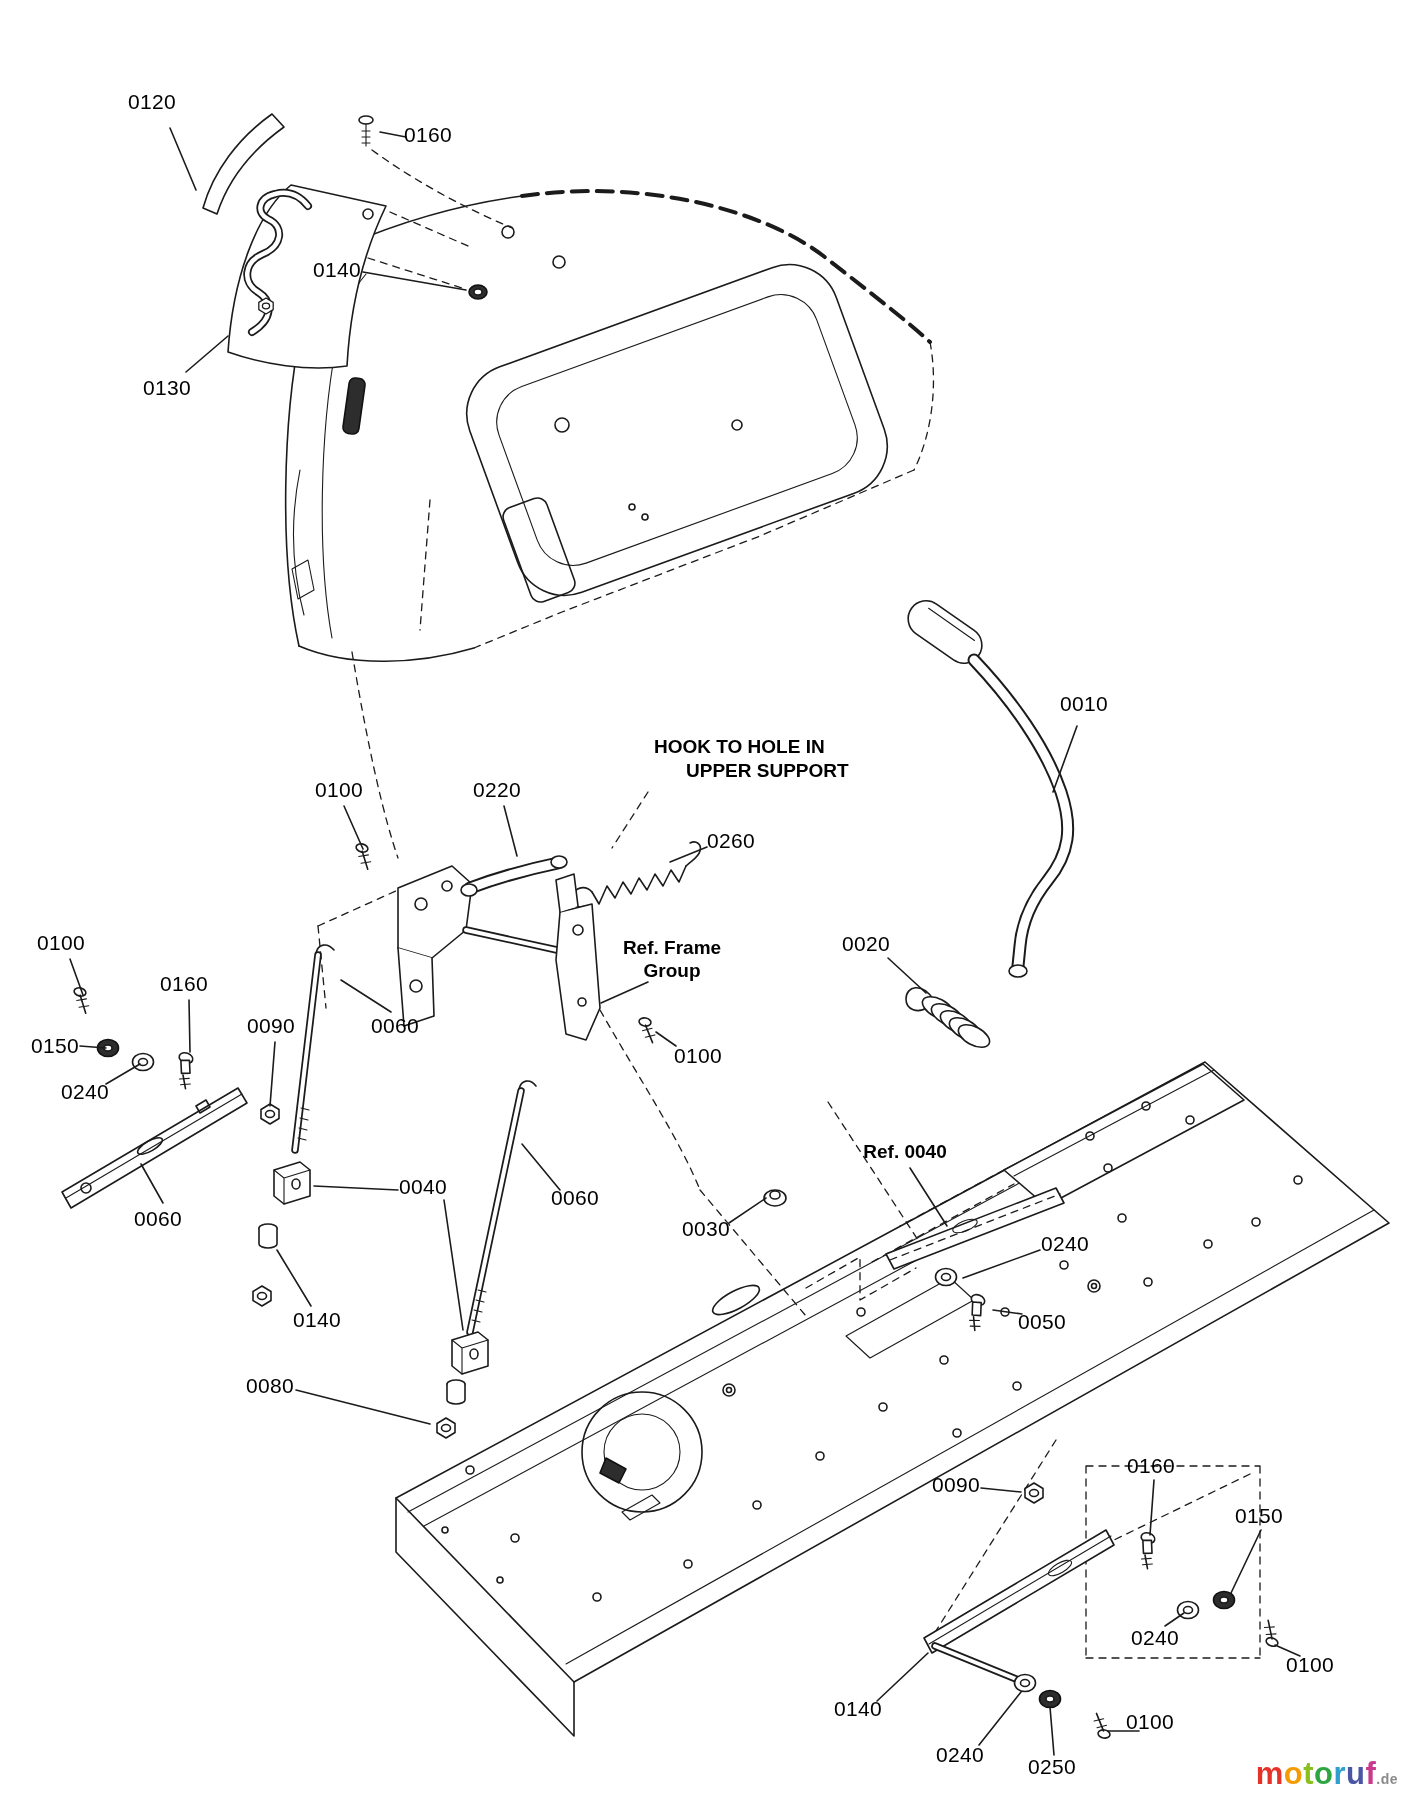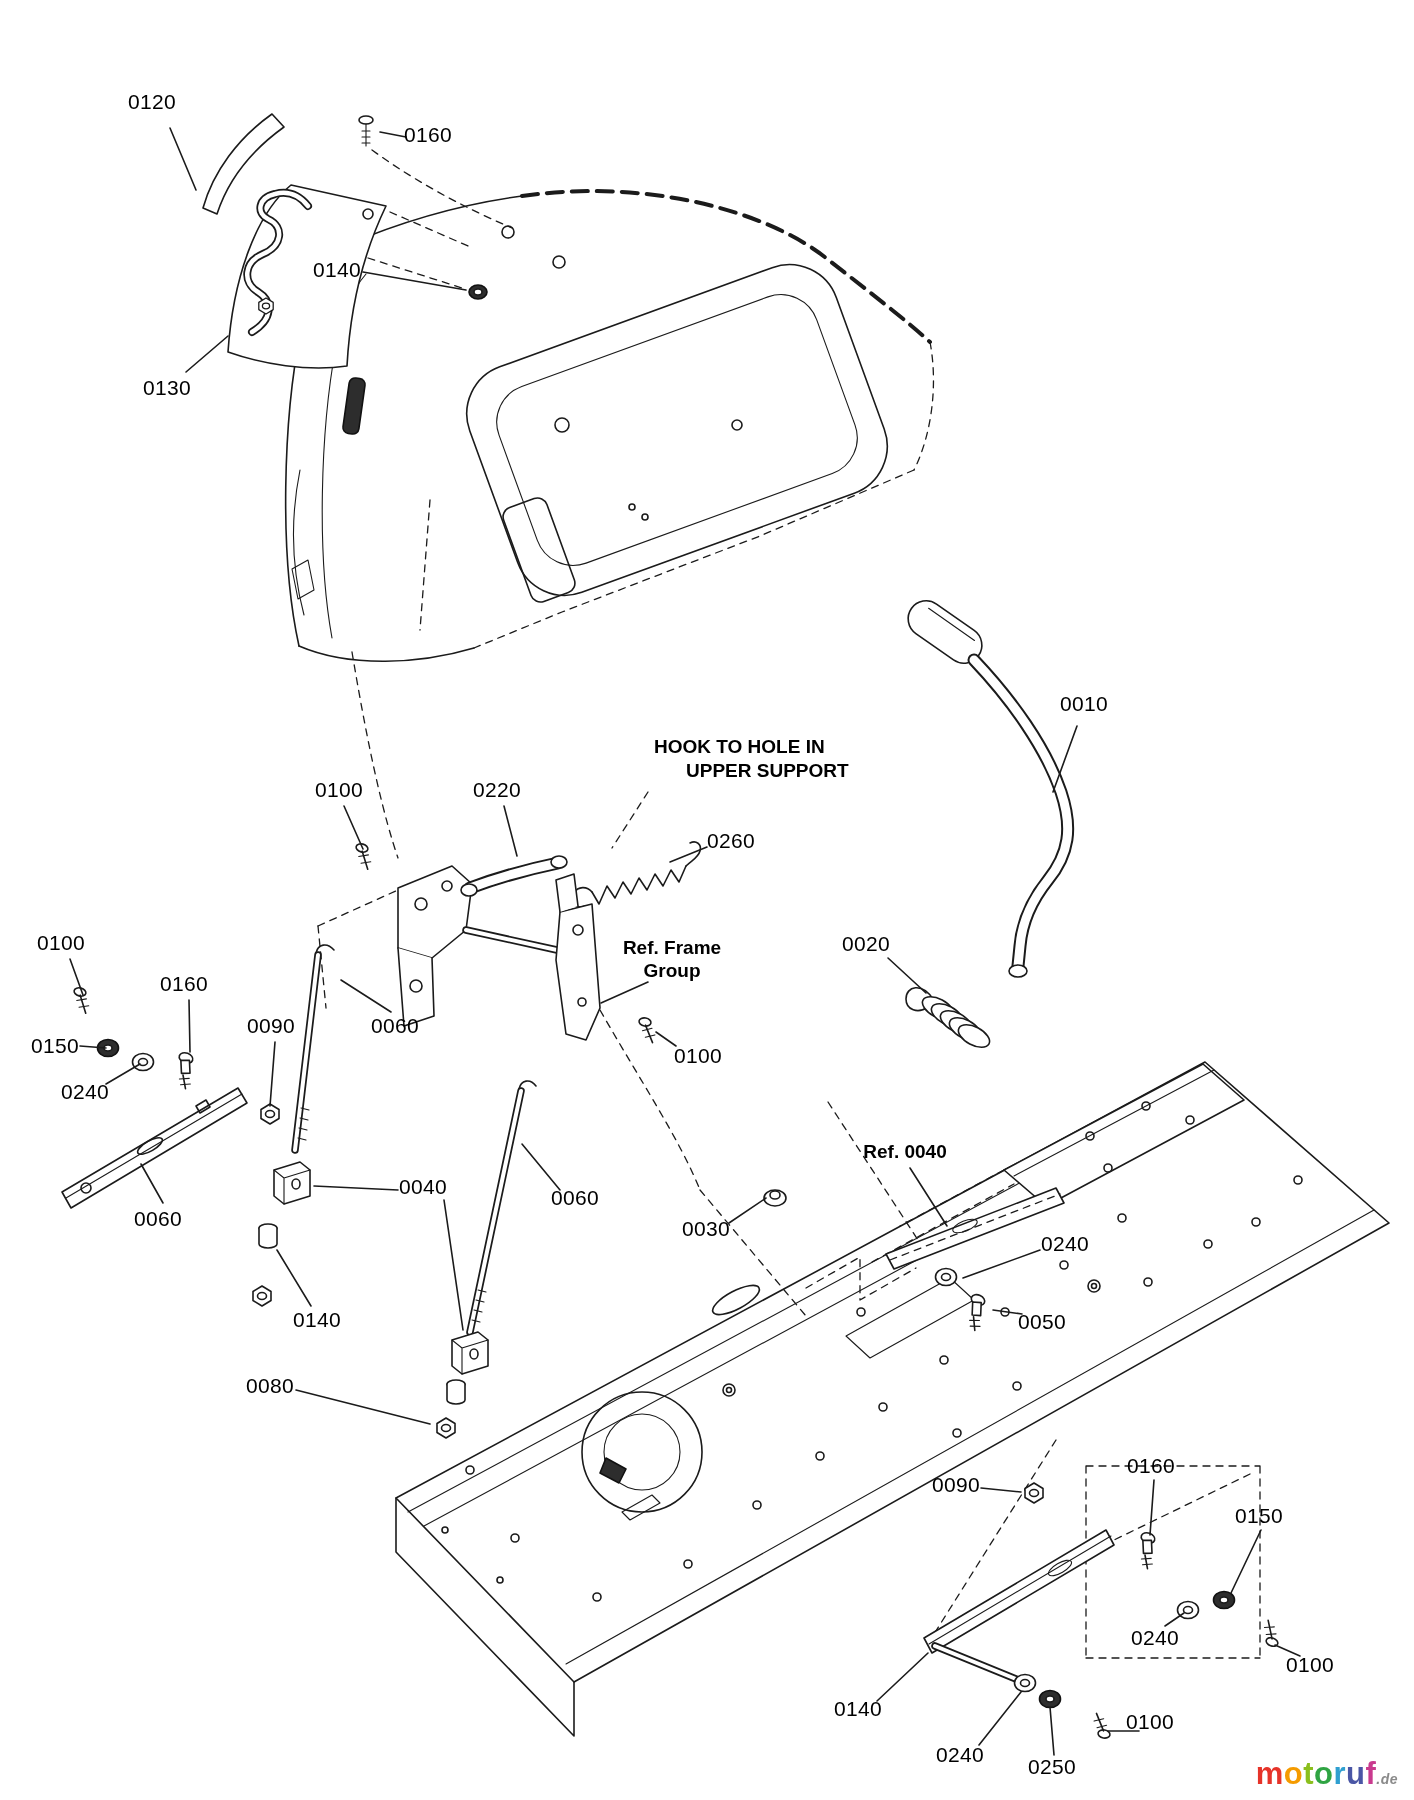--- a/index.html
+++ b/index.html
@@ -17,21 +17,21 @@
   }
   .note {
     position: absolute; font-weight: bold; font-size: 19px;
     color: #000; white-space: nowrap;
   }
   .note.center { transform: translate(-50%, -50%); text-align: center; }
   .watermark {
     position: absolute; right: 16px; bottom: 8px;
     font-weight: bold; font-size: 31px; letter-spacing: .5px;
   }
-  .watermark .tld { font-size: 14px; color: #8a8a8a; font-style: italic; }
+  .watermark .tld { font-size: 14px; color: #8a8a8a; }
 
   
   .lineart path, .lineart circle, .lineart ellipse, .lineart rect,
   .lineart line, .lineart polyline, .lineart polygon {
     fill: none; stroke: #1b1b1b; stroke-width: 1.6;
     stroke-linecap: round; stroke-linejoin: round;
   }
   .lineart .wfill { fill: #fff; }
   .lineart .dk   { fill: #2d2d2d; stroke: #111; }
   .lineart .thin { stroke-width: 1.1; }

